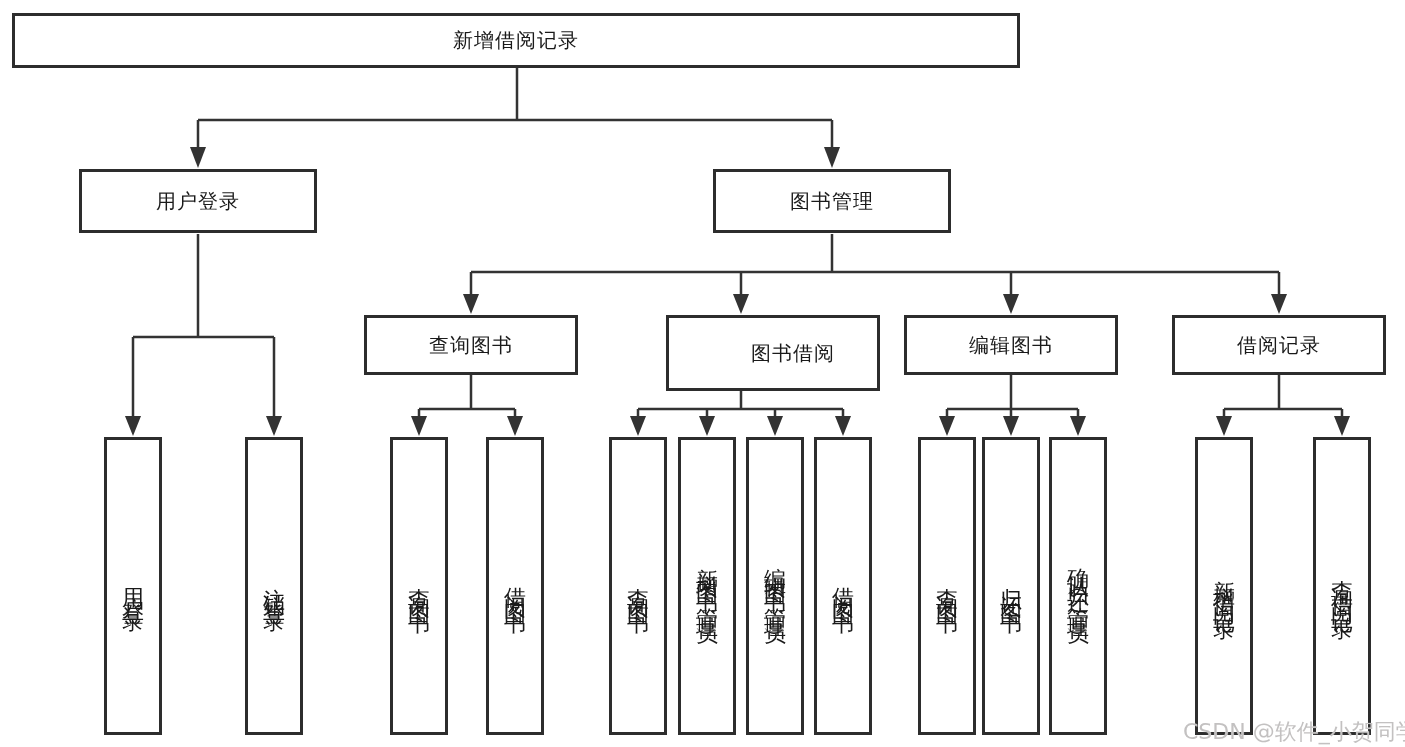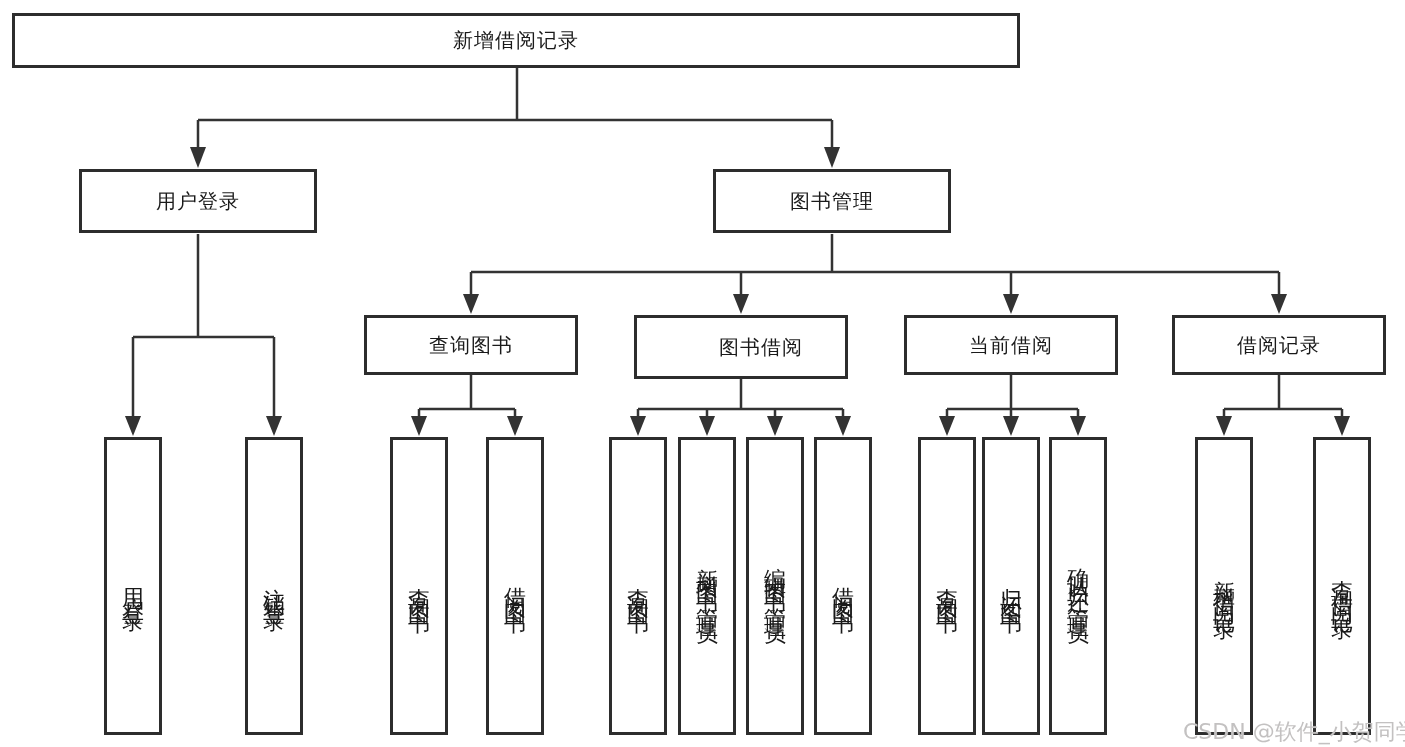--- a/index.html
+++ b/index.html
@@ -116,25 +116,25 @@
   <div class="node h-label" style="left:79px; top:169px; width:238px; height:64px;">
     <span>用户登录</span>
   </div>
   <div class="node h-label" style="left:713px; top:169px; width:238px; height:64px;text-align:right;">
     <span>图书管理</span>
   </div>
 
   <div class="node h-label" style="left:364px; top:315px; width:214px; height:60px;">
     <span>查询图书</span>
   </div>
-  <div class="node h-label" style="left:634px; top:315px; width:214px; height:64px;padding-left:40px;">
+  <div class="node h-label" style="left:666px; top:315px; width:214px; height:76px;padding-left:40px;">
     <span>图书借阅</span>
   </div>
   <div class="node h-label" style="left:904px; top:315px; width:214px; height:60px;">
-    <span>当前借阅</span>
+    <span>编辑图书</span>
   </div>
   <div class="node h-label" style="left:1172px; top:315px; width:214px; height:60px;">
     <span>借阅记录</span>
   </div>
 
   <div class="node leaf" style="left:104px;">
     <span class="vtext">用户登录</span>
   </div>
   <div class="node leaf" style="left:245px;">
     <span class="vtext">注销登录</span>

